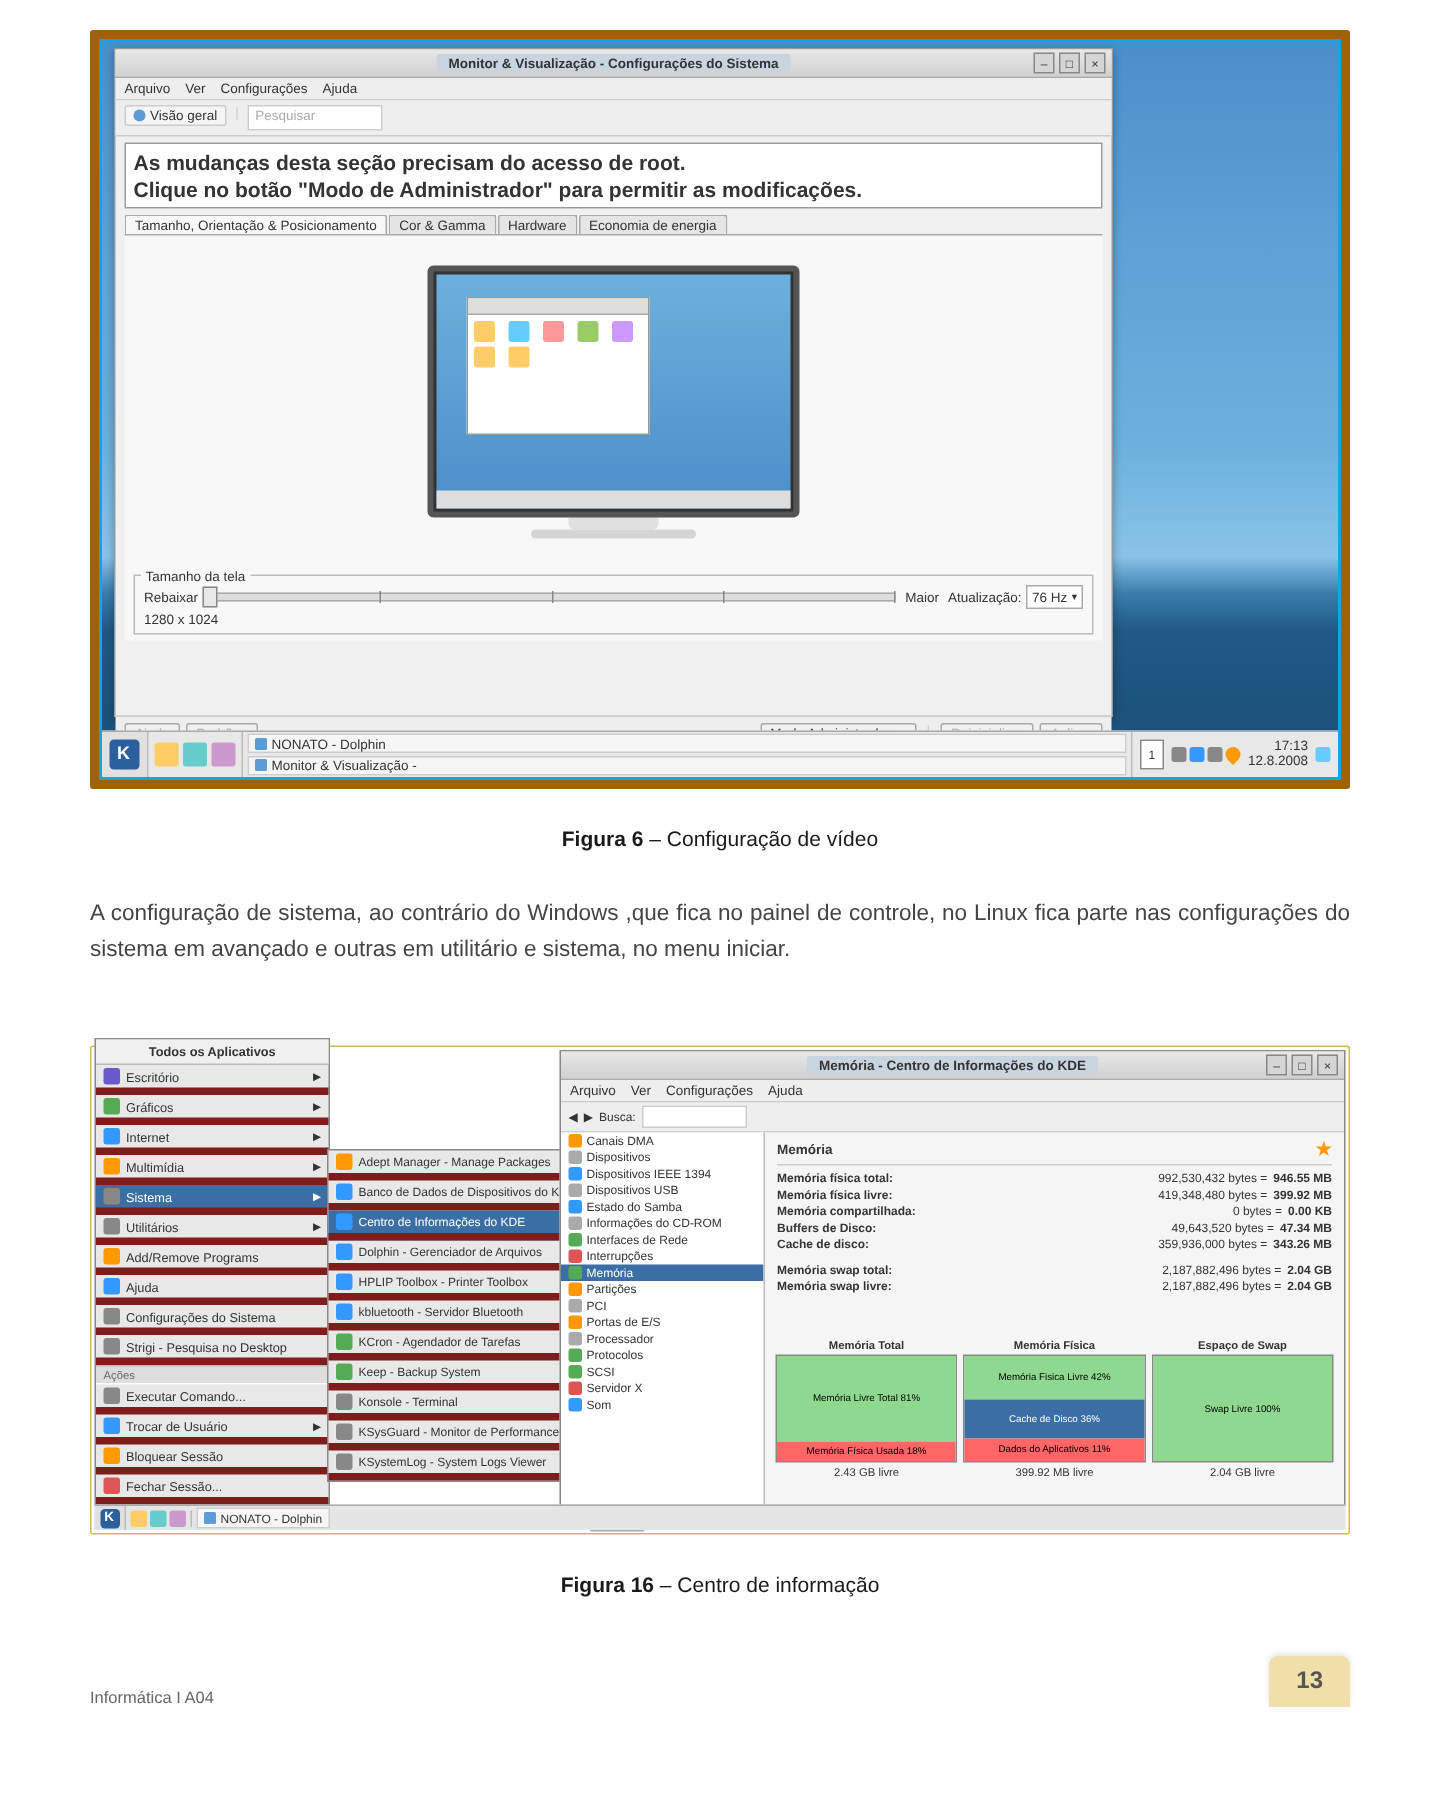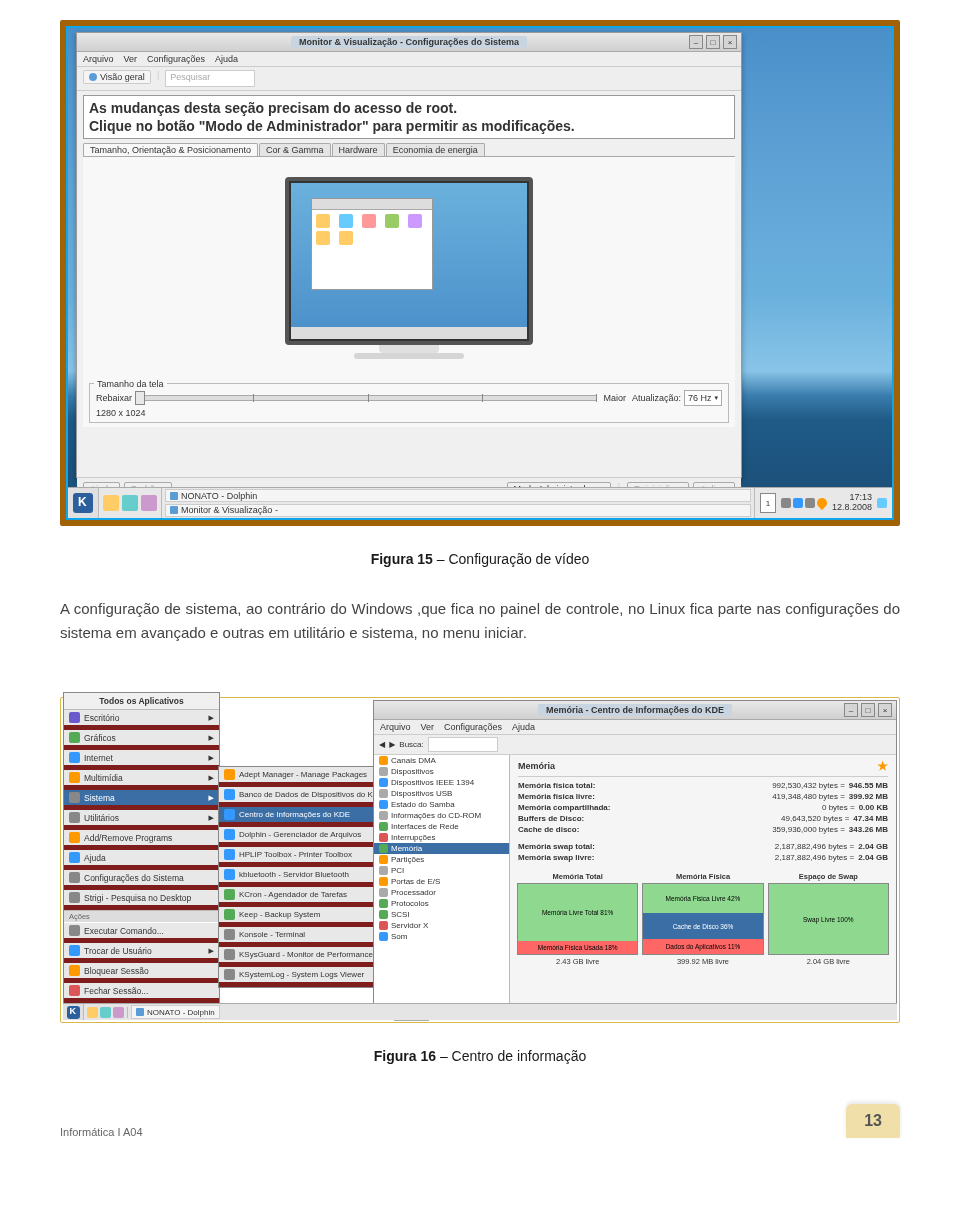--- a/index.html
+++ b/index.html
@@ -547,21 +547,21 @@
     display: flex;
     gap: 6px;
   }
   .mem-col {
     flex: 1;
     display: flex;
     flex-direction: column;
     align-items: center;
     gap: 2px;
   }
-  .mem-label {font-size:7.5px;font-weight:bold;}
+  .mem-label {font-size:7.5px;font-weight:bold;margin-top:20px;}
   .mem-bar {
     width: 100%;
     height: 70px;
     border: 1px solid #888;
     display: flex;
     flex-direction: column;
   }
   .bar-seg {
     display: flex;
     align-items: center;
@@ -749,21 +749,21 @@
             <div>17:13</div>
             <div>12.8.2008</div>
           </div>
           <div class="tray-ico" style="background:#6cf"></div>
         </div>
       </div>
     </div>
   </div>
 
   <div class="caption">
-    <b>Figura 15</b><span> – Configuração de vídeo</span>
+    <b>Figura 6</b><span> – Configuração de vídeo</span>
   </div>
 
   <p class="body-text">A configuração de sistema, ao contrário do Windows ,que fica no painel de controle, no Linux fica parte nas configurações do sistema em avançado e outras em utilitário e sistema, no menu iniciar.</p>
 
   <div class="screenshot-wrap2">
     <div class="screenshot2">
 
       <div class="kmenu-popup">
         <div class="menu-hdr">Todos os Aplicativos</div>
         <div id="kmenu-items">

